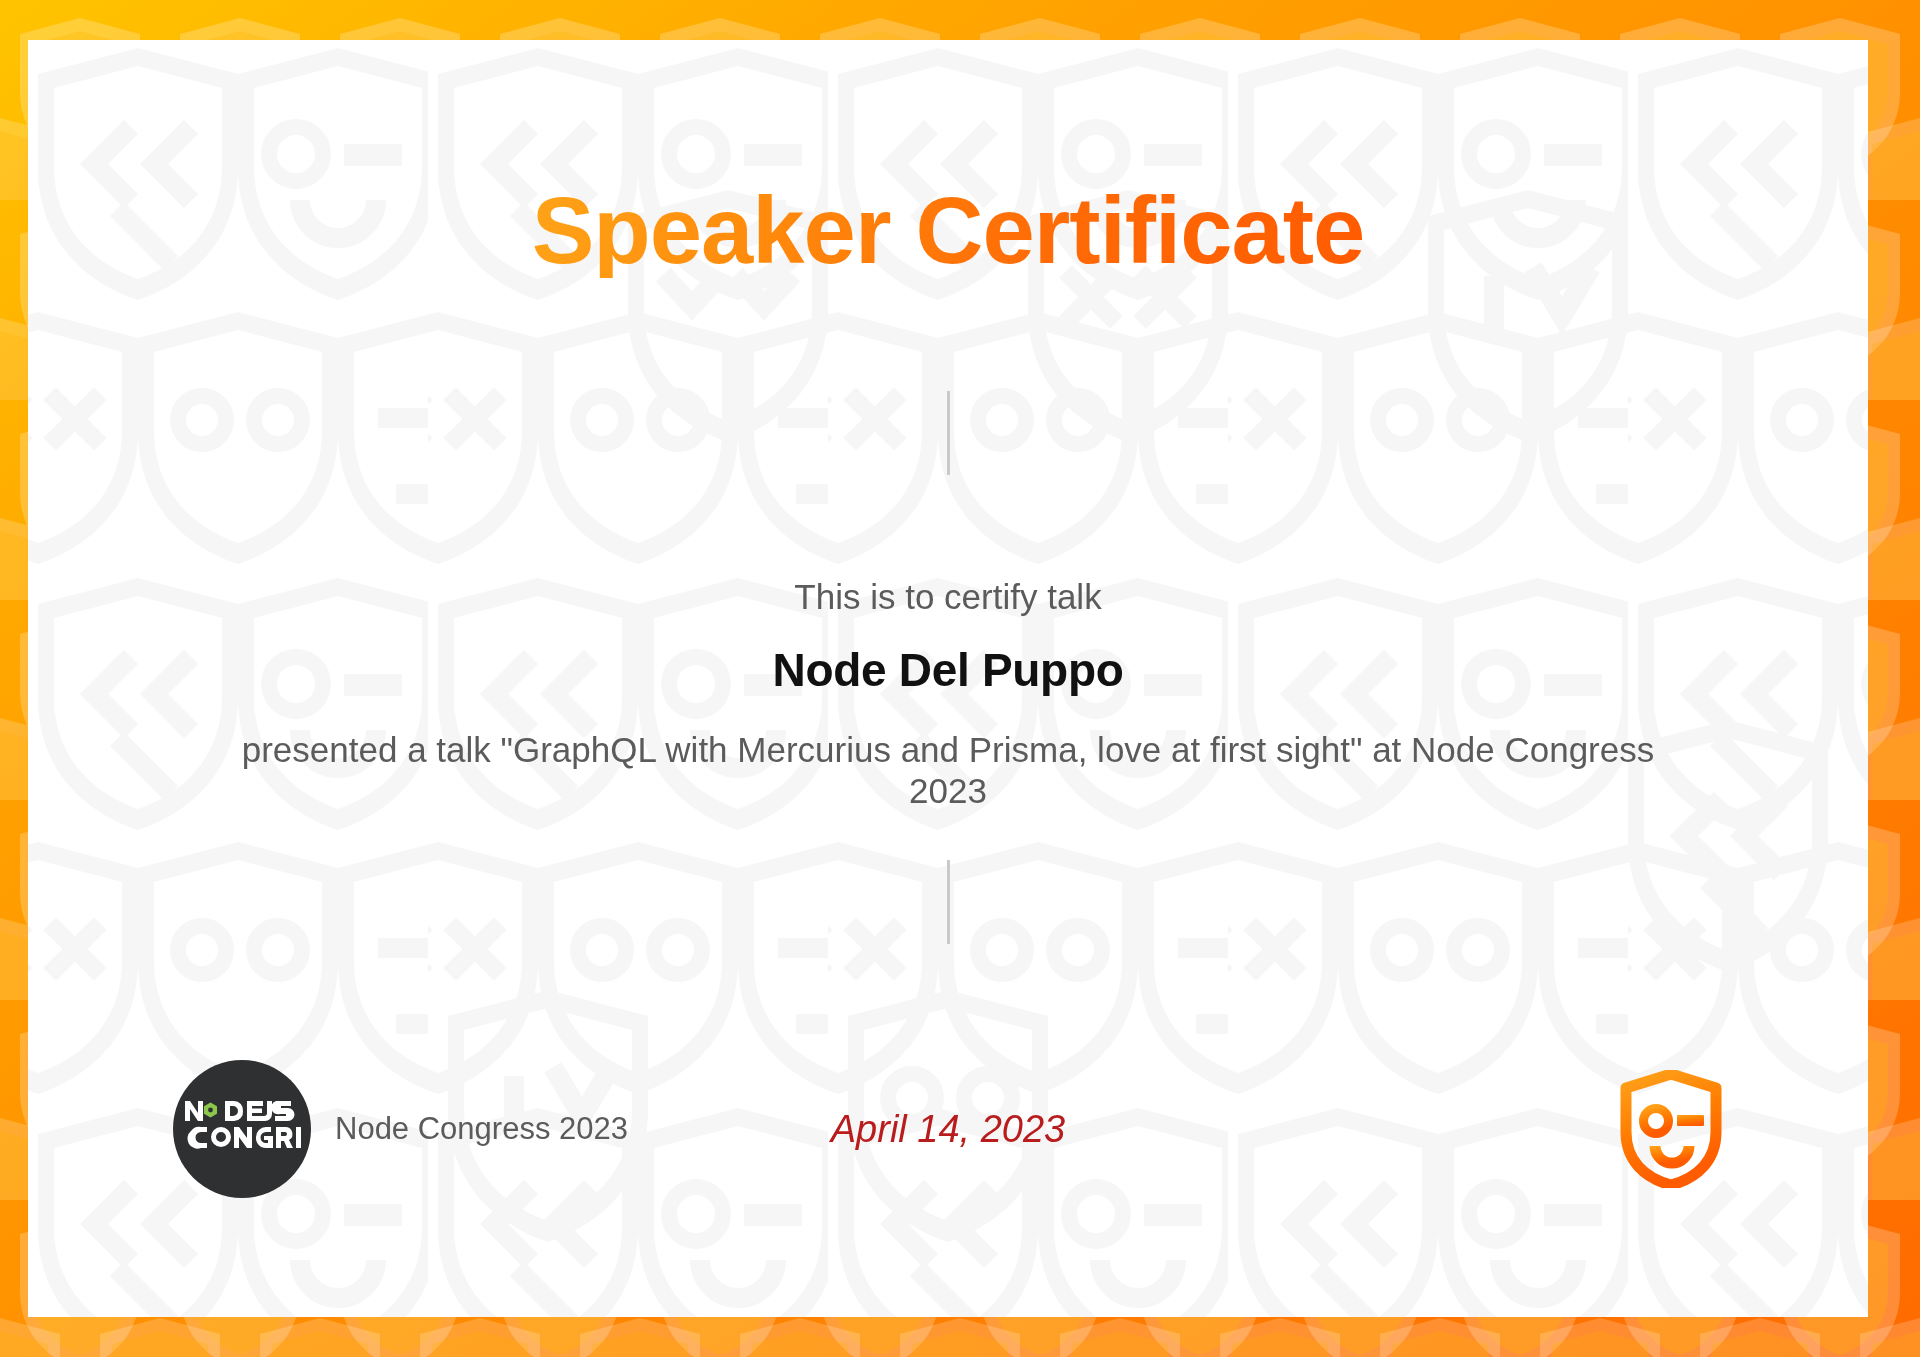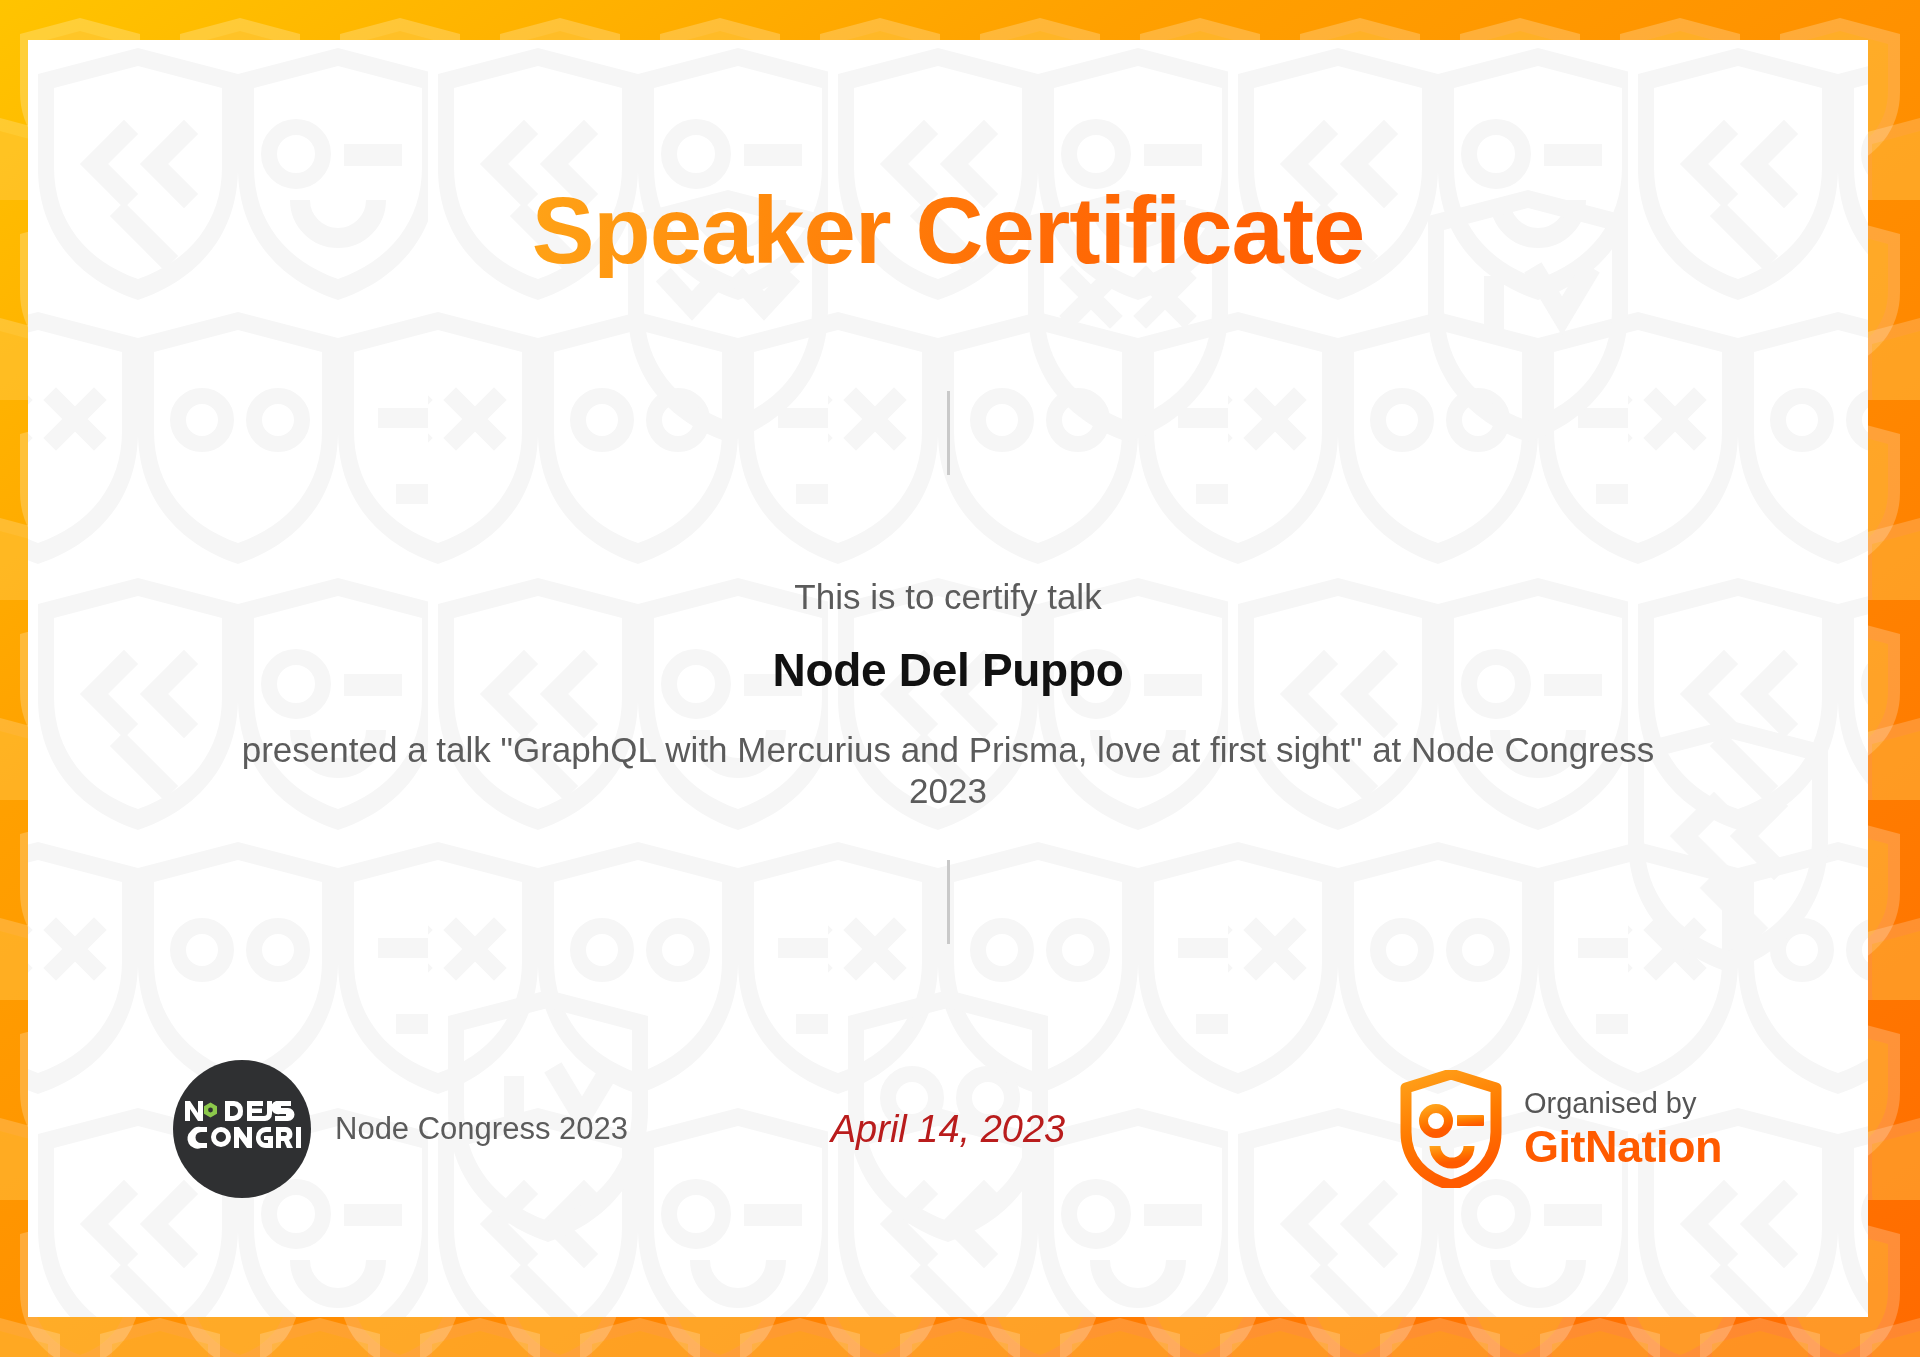--- a/index.html
+++ b/index.html
@@ -357,22 +357,18 @@
                 <stop offset="0%" stop-color="#FFA21A"></stop>
                 <stop offset="55%" stop-color="#FF7A00"></stop>
                 <stop offset="100%" stop-color="#FF5B00"></stop>
               </linearGradient>
             </defs>
             <path d="M51 4 L96 18 V62 C96 90 78 108 51 115 C24 108 6 90 6 62 V18 Z" fill="none" stroke="url(#gnGrad)" stroke-width="11" stroke-linejoin="round"></path>
             <circle cx="36" cy="51" r="12.5" fill="none" stroke="url(#gnGrad)" stroke-width="9"></circle>
             <rect x="57" y="45" width="27" height="11" rx="1" fill="url(#gnGrad)"></rect>
             <path d="M35 76 a17 17 0 0 0 34 0" fill="none" stroke="url(#gnGrad)" stroke-width="11" stroke-linecap="butt"></path>
           </svg>
-          <div class="gn-text">
-            <div class="gn-organised">Organised by</div>
-            <div class="gn-name">GitNation</div>
-          </div>
         </div>
 
       </div>
     </div>
   </div>
 </div>
 
 </body></html>

